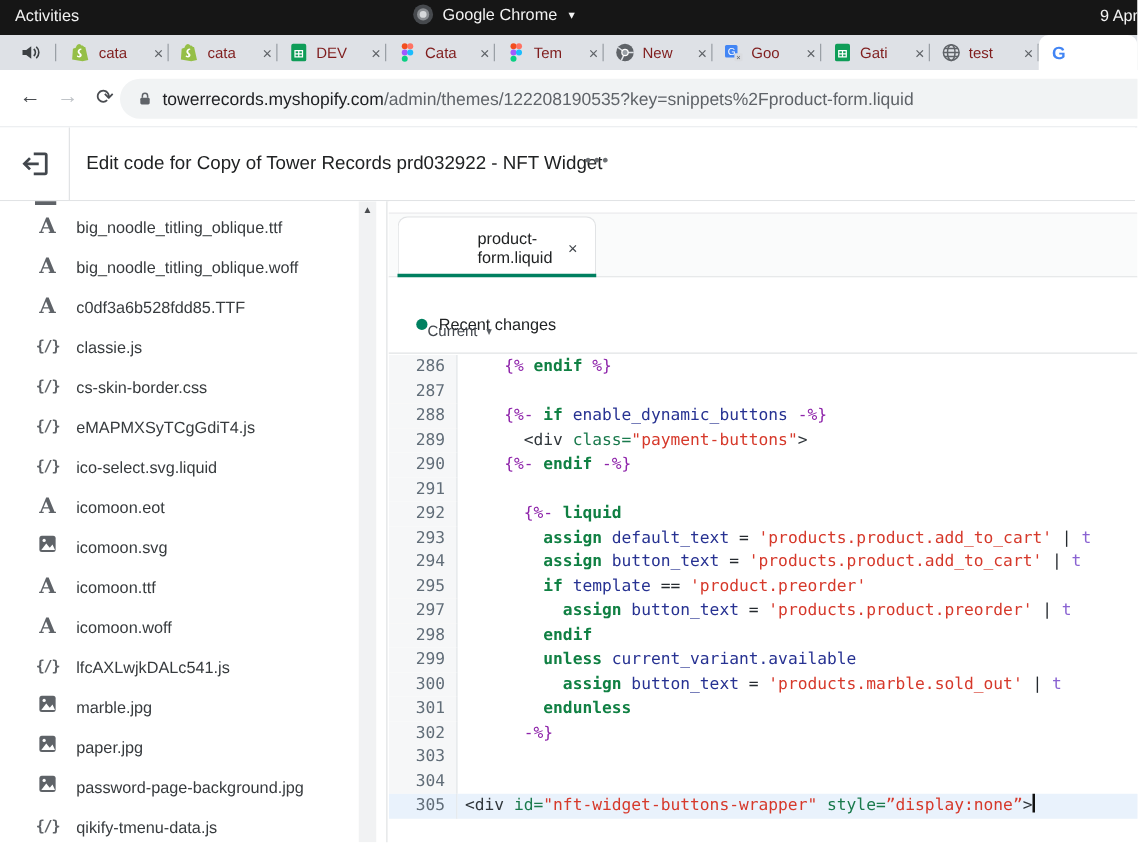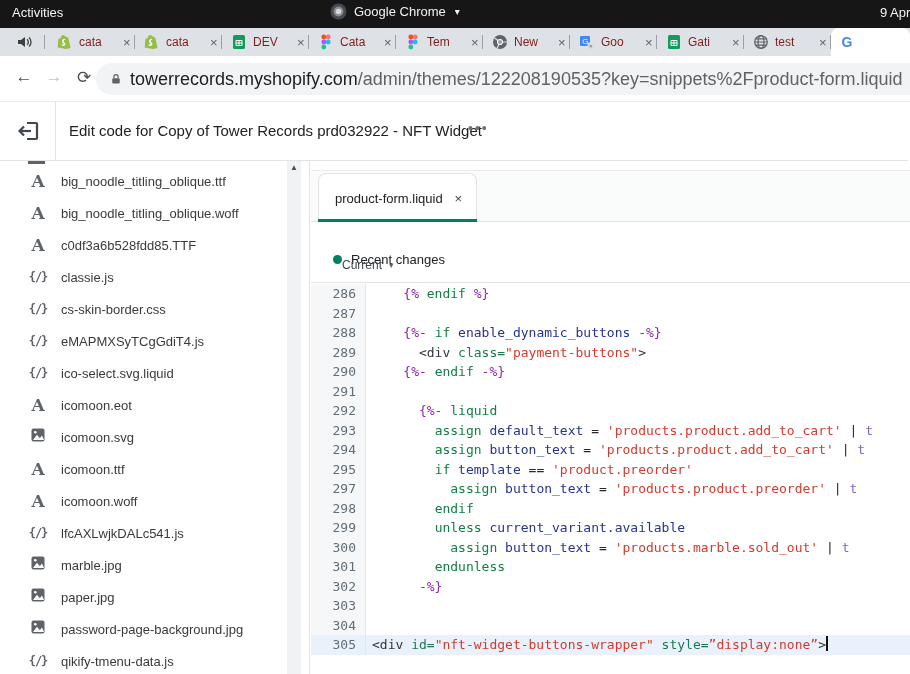--- a/index.html
+++ b/index.html
@@ -21,21 +21,21 @@
   .ctab .fav { width:16px; height:16px; flex:0 0 16px; }
   .ctab .lbl { font-size:12px; color:#7f1d1d; width:40px; overflow:hidden; white-space:nowrap; }
   .ctab .cls { font-size:13px; color:#5f6368; width:14px; text-align:center; cursor:pointer; }
   .ctab.active { background:#fff; border-radius:8px 8px 0 0; }
 
   
   .toolbar { position:absolute; left:0; top:56px; width:910px; height:46px; background:#fff; border-bottom:1px solid #e8eaed; }
   .navbtn { position:absolute; top:11px; font-size:17px; color:#494c50; width:24px; text-align:center; cursor:pointer; }
   .navbtn.disabled { color:#c0c4c8; }
   .omnibox { position:absolute; left:96px; top:7px; width:820px; height:32px; background:#f1f3f4; border-radius:16px 0 0 16px; display:flex; align-items:center; padding-left:14px; gap:8px; }
-  .omnibox .url { font-size:18px; white-space:nowrap; }
+  .omnibox .url { font-size:14px; white-space:nowrap; }
   .omnibox .url .domain { color:#202124; }
   .omnibox .url .path { color:#5f6368; }
 
   
   .appheader { position:absolute; left:0; top:102px; width:908px; height:59px; background:#fff; border-bottom:1px solid #e1e3e5; }
   .exitbtn { position:absolute; left:16px; top:17px; width:24px; height:24px; cursor:pointer; }
   .vdiv { position:absolute; left:55px; top:0; width:1px; height:58px; background:#e1e3e5; }
   .appheader .ttl { position:absolute; left:69px; top:20px; font-size:15px; color:#202223; }
   .appheader .dots { position:absolute; left:468px; top:18px; font-size:14px; color:#6d7175; letter-spacing:2px; cursor:pointer; }
 
@@ -47,39 +47,39 @@
   .fitem .fico { width:20px; flex:0 0 20px; text-align:center; color:#5f6368; }
   .fitem .fico.font { font-family:"DejaVu Serif",serif; font-weight:bold; font-size:17px; }
   .fitem .fico.code { font-family:"DejaVu Sans Mono",monospace; font-weight:bold; font-size:12px; letter-spacing:-1px; }
   .fitem .fname { font-size:13px; color:#373b3e; white-space:nowrap; }
   .scrolltrack { position:absolute; right:8px; top:0; width:14px; height:513px; background:#f1f2f3; }
   .scrolltrack .up { position:absolute; left:3px; top:2px; font-size:8px; color:#4a4d50; }
 
   
   .editor { position:absolute; left:311px; top:161px; width:599px; height:513px; background:#fff; }
   .edtop { position:absolute; left:0; top:9px; width:599px; height:52px; background:#fafbfb; border-top:1px solid #ececee; border-bottom:1px solid #e1e3e5; }
-  .edtab { position:absolute; left:7px; top:2px; width:159px; height:49px; background:#fff; border:1px solid #e1e3e5; border-bottom:none; border-radius:8px 8px 0 0; display:flex; align-items:center; cursor:pointer; }
+  .edtab { position:absolute; left:7px; top:2px; width:159px; height:49px; background:#fff; border:1px solid #e1e3e5; border-bottom:none; border-radius:8px 8px 0 0; display:flex; align-items:center; cursor:pointer;padding-left:47px; }
   .edtab .nm { font-size:13px; color:#202223; margin-left:16px; }
   .edtab .x { margin-left:auto; margin-right:14px; font-size:13px; color:#42474d; cursor:pointer; }
   .greenbar { position:absolute; left:7px; top:48px; width:159px; height:3px; background:#008060; }
   .revzone { position:absolute; left:0; top:61px; width:599px; height:61px; background:#fff; border-bottom:1px solid #e1e3e5; }
   .revzone .row1 { position:absolute; left:22px; top:30px; display:flex; align-items:center; gap:9px; }
   .revzone .dot { width:9px; height:9px; border-radius:50%; background:#008060; }
   .revzone .rtitle { font-size:13px; color:#202223; }
   .revzone .row2 { position:absolute; left:31px; top:36px; display:flex; align-items:center; gap:7px; cursor:pointer; }
   .revzone .ver { font-size:12px; color:#42474d; }
   .revzone .vcaret { font-size:9px; color:#5c6166; }
 
   
   .codearea { position:absolute; left:0; top:123px; width:702px; height:390px; background:#fff; font-family:"DejaVu Sans Mono",monospace; font-size:13px; overflow:hidden; }
   .crow { display:flex; height:19.5px; line-height:19.5px; }
   .crow .gut { width:55px; flex:0 0 55px; background:#f6f7f8; border-right:1px solid #e4e7e9; color:#616d78; text-align:right; padding-right:9px; }
   .crow .txt { flex:1; white-space:pre; padding-left:6px; color:#24292e; }
   .crow.active .gut, .crow.active .txt { background:#e9f2fc; }
-  .s-kw { color:#108043; font-weight:normal; }
+  .s-kw { color:#108043; font-weight:bold; }
   .s-delim { color:#8e24aa; }
   .s-var { color:#273292; }
   .s-str { color:#d6392b; }
   .s-attr { color:#1a7a4d; }
   .s-tag { color:#30363b; }
   .s-filter { color:#8a63d2; }
   .caret-bar { display:inline-block; width:2px; height:15px; background:#111; vertical-align:-2px; }
 </style>
 </head>
 <body>

